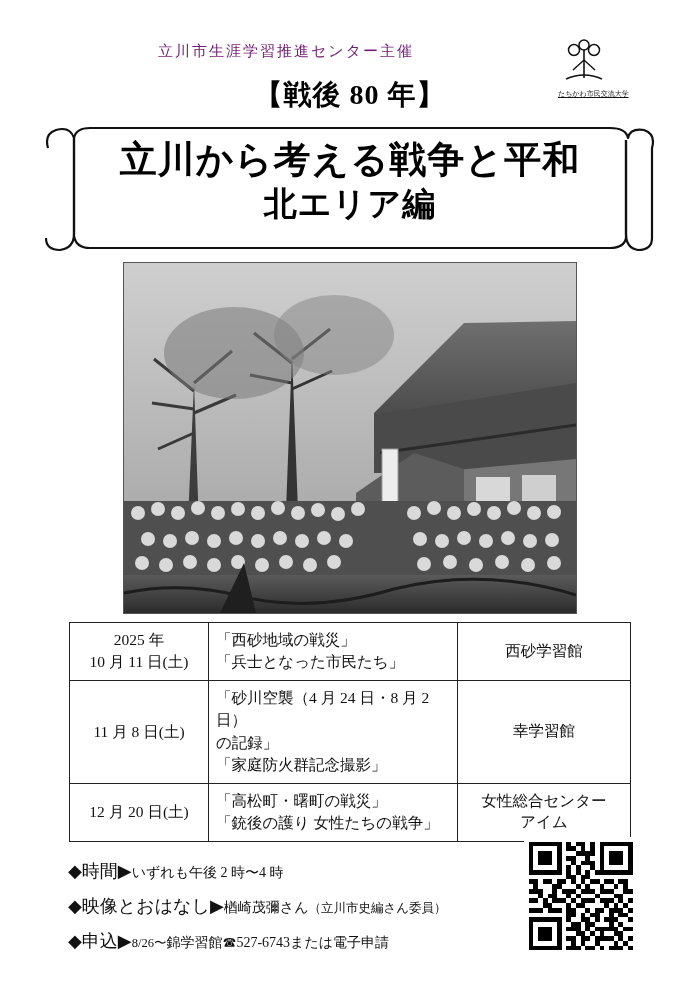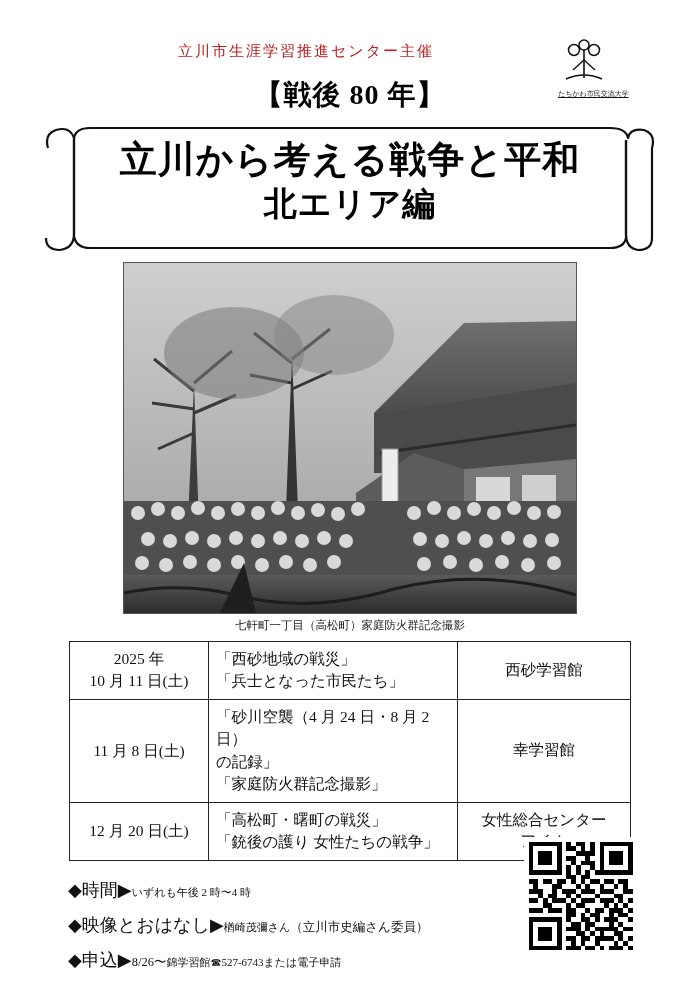--- a/index.html
+++ b/index.html
@@ -29,22 +29,21 @@
     height: 118px;
   }
   .host-line {
     position: absolute;
     top: 42px;
     left: 0;
     width: 572px;
     text-align: center;
     font-size: 15px;
     letter-spacing: 2px;
-    color: #b91c1c;
-    padding-left: 20px;
+    color: #701a75;
   }
   .sengo-line {
     position: absolute;
     top: 76px;
     left: 0;
     width: 700px;
     text-align: center;
     font-size: 28px;
     font-weight: bold;
     letter-spacing: 1px;
@@ -154,21 +153,21 @@
   .details {
     position: relative;
     margin: 12px 0 0 0;
     padding-left: 68px;
     font-size: 16px;
     line-height: 1.95;
   }
   .d-row { white-space: nowrap; }
   .lead { font-size: 18px; }
   .small { font-size: 12.5px; }
-  .mid { font-size: 11px; }
+  .mid { font-size: 14px; }
 
   
   .qr {
     position: absolute;
     right: 58px;
     bottom: 36px;
     width: 118px;
     height: 118px;
     background: #fff;
   }
@@ -311,21 +310,20 @@
           <circle cx="352" cy="302" r="7"></circle>
         <circle cx="378" cy="299" r="7"></circle>
           <circle cx="404" cy="302" r="7"></circle>
           <circle cx="430" cy="300" r="7"></circle>
       </g>
       <rect x="0" y="312" width="452" height="38" fill="url(#groundg)"></rect>
       <path d="M0 330 q60 -12 120 4 q70 16 150 -8 q90 -22 182 6" stroke="#1d1d1d" stroke-width="3" fill="none"></path>
       <path d="M96 350 L120 300 L132 350 Z" fill="#1f1f1f"></path>
     </svg>
   </div>
-  <div class="photo-caption">七軒町一丁目（高松町）家庭防火群記念撮影</div>
 
   <table class="schedule">
     <tbody>
       <tr>
         <td class="col-date">
           <span class="date-inner">2025 年</span>
           <span class="date-inner">10 月 11 日(土)</span>
         </td>
         <td class="col-topic">
           <span class="topic-line">「西砂地域の戦災」</span>

